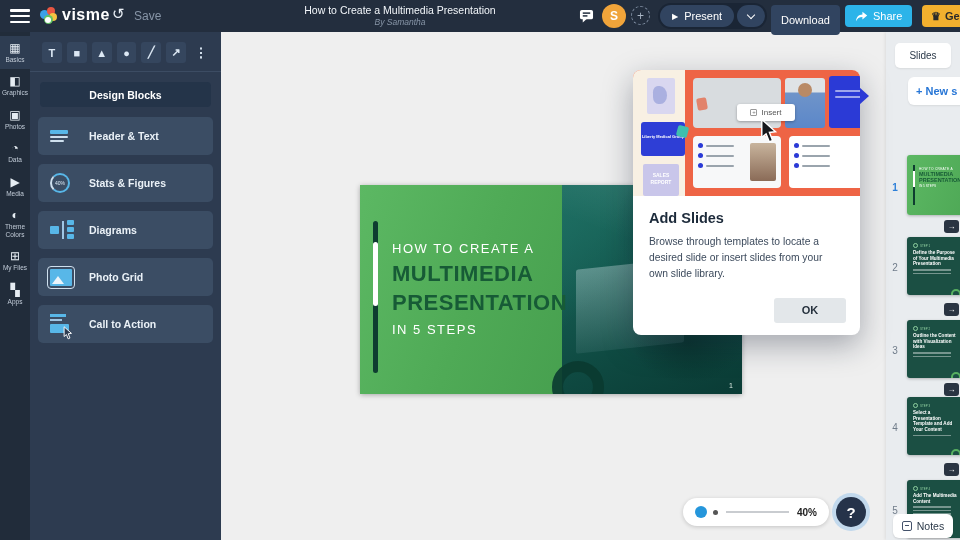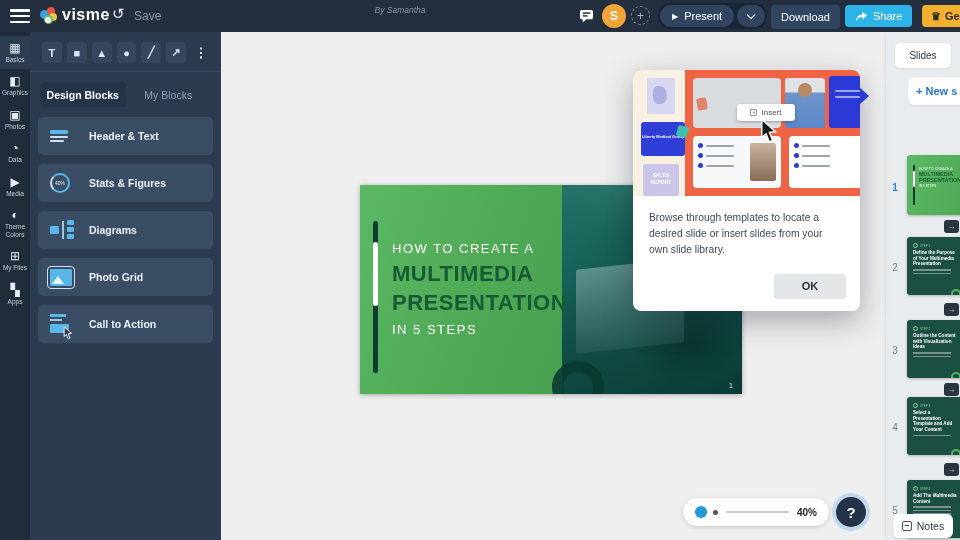--- a/index.html
+++ b/index.html
@@ -27,21 +27,21 @@
 .tb-title{font-size:10.5px;color:#f2f6fa;white-space:nowrap}
 .tb-sub{font-size:8.5px;font-style:italic;color:#8795a7;margin-top:1px}
 .commenticon{position:absolute;left:579px;top:9px}
 .avatar{position:absolute;left:602px;top:4px;width:24px;height:24px;border-radius:50%;background:#f0a43a;color:#fff;font-size:12px;font-weight:bold;display:flex;align-items:center;justify-content:center}
 .addcollab{position:absolute;left:631px;top:6px;width:19px;height:19px;border:1px dashed #7e8ca0;border-radius:50%;color:#aab6c5;font-size:12px;display:flex;align-items:center;justify-content:center}
 .presentwrap{position:absolute;left:658px;top:3px;height:26px;background:#1a2535;border-radius:13px;display:flex;align-items:center;padding:0 2px;gap:3px}
 .presentbtn{height:22px;border-radius:11px;background:#314460;display:flex;align-items:center;gap:6px;padding:0 12px;font-size:11px;color:#fff}
 .play{font-size:8px}
 .chevbtn{width:28px;height:22px;border-radius:11px;background:#314460;display:flex;align-items:center;justify-content:center}
 .chev{width:6px;height:6px;border-right:1.8px solid #fff;border-bottom:1.8px solid #fff;transform:rotate(45deg);margin-top:-3px}
-.dlbtn{position:absolute;left:771px;top:5px;height:24px;padding:0 10px;border-radius:4px;background:#314460;color:#fff;font-size:11px;display:flex;align-items:center}
+.dlbtn{position:absolute;left:771px;top:5px;height:30px;padding:0 10px;border-radius:4px;background:#314460;color:#fff;font-size:11px;display:flex;align-items:center}
 .sharebtn{position:absolute;left:845px;top:5px;height:22px;padding:0 10px;border-radius:4px;background:#2cb4e9;color:#fff;font-size:11px;display:flex;align-items:center;gap:5px}
 .getbtn{position:absolute;left:922px;top:5px;height:22px;padding:0 9px;border-radius:4px;background:#f2b02e;color:#2a2a2a;font-size:11px;font-weight:bold;display:flex;align-items:center;gap:4px;white-space:nowrap}
 .crown{font-size:11px}
 
 
 .rail{position:absolute;left:0;top:32px;width:30px;height:508px;background:#212c3a;z-index:30;padding-top:4px}
 .rail-item{display:flex;flex-direction:column;align-items:center;justify-content:center;gap:2px;padding:6px 0;color:#cdd6e0}
 .rail-item.active{background:#2e3d52}
 .rail-item .ric{font-size:12px;color:#e6edf3;line-height:1}
 .rail-item .rlb{font-size:6.5px;text-align:center;line-height:1.15;color:#c2ccd8}
@@ -181,20 +181,21 @@
           <b class="lm2"></b>
           <b class="lm3"></b>
           <b class="lm4"></b>
           <b class="lm5"></b>
         </span>
       <span class="logotext" data-interactable="false">visme</span>
     </div>
     <span class="undo" data-interactable="true">↺</span>
     <span class="savelbl" data-interactable="false">Save</span>
     <div class="tb-center" data-interactable="true">
+      <div class="tb-title" data-interactable="false">How to Create a Multimedia Presentation</div>
       <div class="tb-sub" data-interactable="false">By Samantha</div>
     </div>
     <span class="commenticon" data-interactable="true">
       <svg width="15" height="14" viewBox="0 0 16 15">
           <rect x="1" y="1" width="14" height="10" rx="2" fill="#fff"></rect>
           <path d="M4 10 L4 14.5 L9 10 Z" fill="#fff"></path>
           <rect x="4" y="3.6" width="8" height="1.6" fill="#232e3e"></rect>
           <rect x="4" y="6.6" width="5" height="1.6" fill="#232e3e"></rect>
         </svg>
     </span>
@@ -262,21 +263,20 @@
       <span class="tool" data-interactable="true">T</span>
       <span class="tool" data-interactable="true">■</span>
       <span class="tool" data-interactable="true">▲</span>
       <span class="tool" data-interactable="true">●</span>
       <span class="tool" data-interactable="true">╱</span>
       <span class="tool" data-interactable="true">↗</span>
       <span class="tool more" data-interactable="true">⋮</span>
     </div>
     <div class="tabsrow" data-interactable="false">
       <div class="tab active" data-interactable="true">Design Blocks</div>
-      <div class="tab" data-interactable="true">My Blocks</div>
     </div>
     <div class="blocks" data-interactable="false">
       <div class="block" data-interactable="true">
         <span class="bicon" data-interactable="false">
             <i class="bi-bar1"></i>
             <i class="bi-bar2"></i>
             <i class="bi-bar3"></i>
           </span>
         <span class="blabel" data-interactable="false">Header &amp; Text</span>
       </div>
@@ -387,20 +387,21 @@
           <u>+</u>
           <span>Insert</span>
         </div>
       <div class="pi-cursor" data-interactable="false">
         <svg width="20" height="26" viewBox="0 0 12 18">
             <path d="M1 1 L10.5 9.5 L6.3 10 L8.5 15.5 L6.2 16.5 L4 11 L1 13.5 Z" fill="#16181c" stroke="#fff" stroke-width="1"></path>
           </svg>
       </div>
     </div>
     <div class="popup-body" data-interactable="false">
+      <div class="popup-title" data-interactable="false">Add Slides</div>
       <div class="popup-text" data-interactable="false">Browse through templates to locate a desired slide or insert slides from your own slide library.</div>
     </div>
     <div class="popup-okrow">
       <button class="okbtn" data-interactable="true">OK</button>
     </div>
   </div>
 
   <div class="zoompill" data-interactable="false">
     <span class="zhandle" data-interactable="true"></span>
     <span class="zdot" data-interactable="false"></span>

